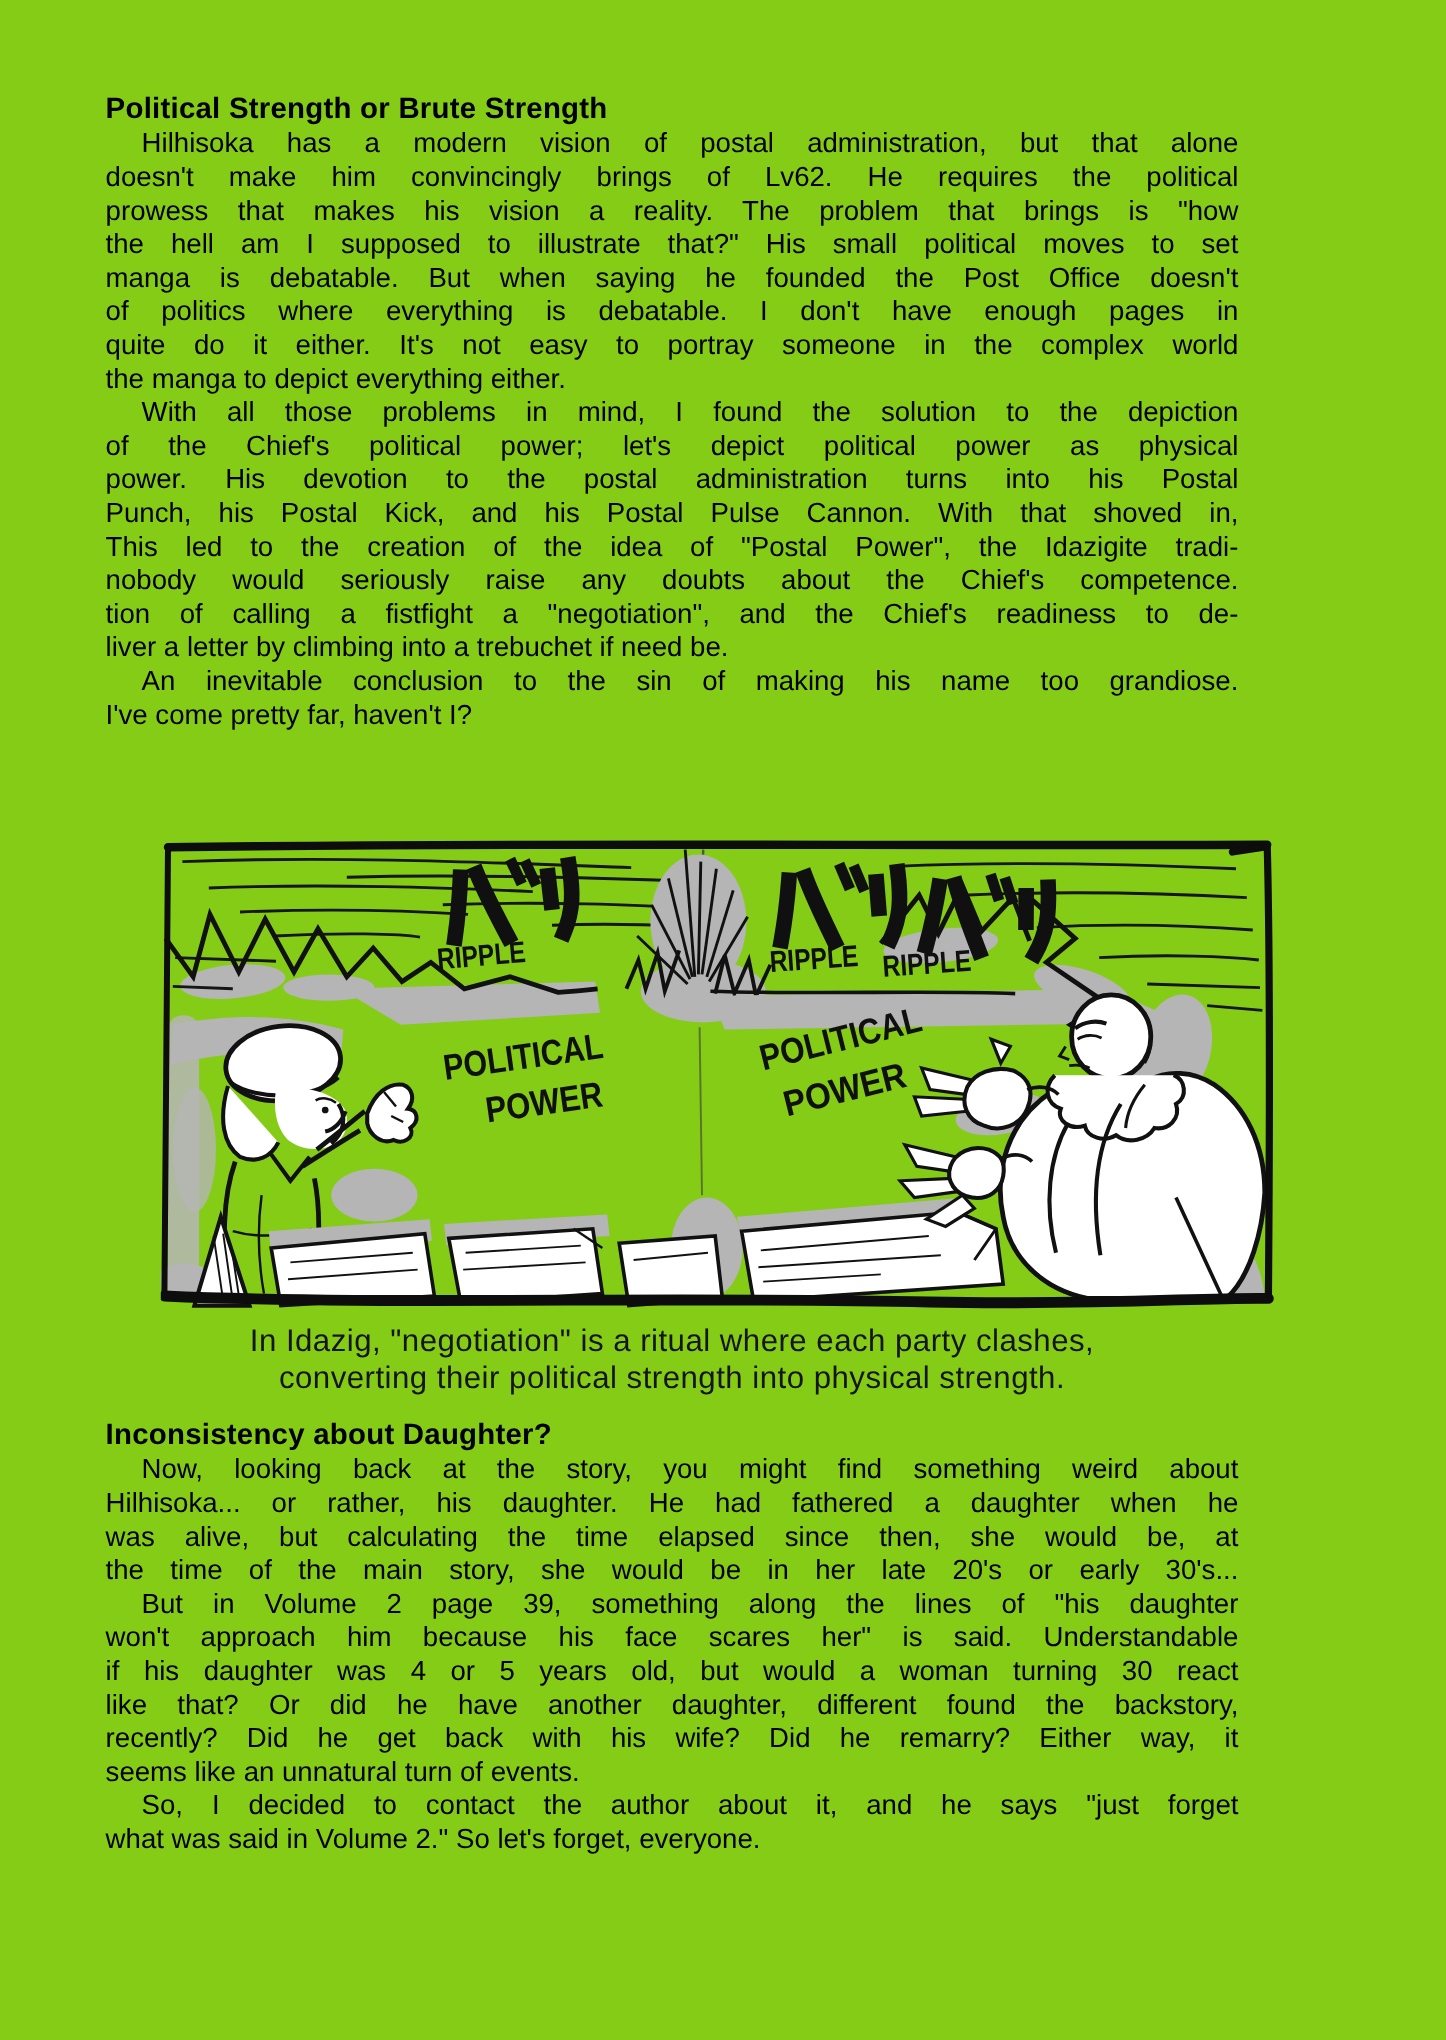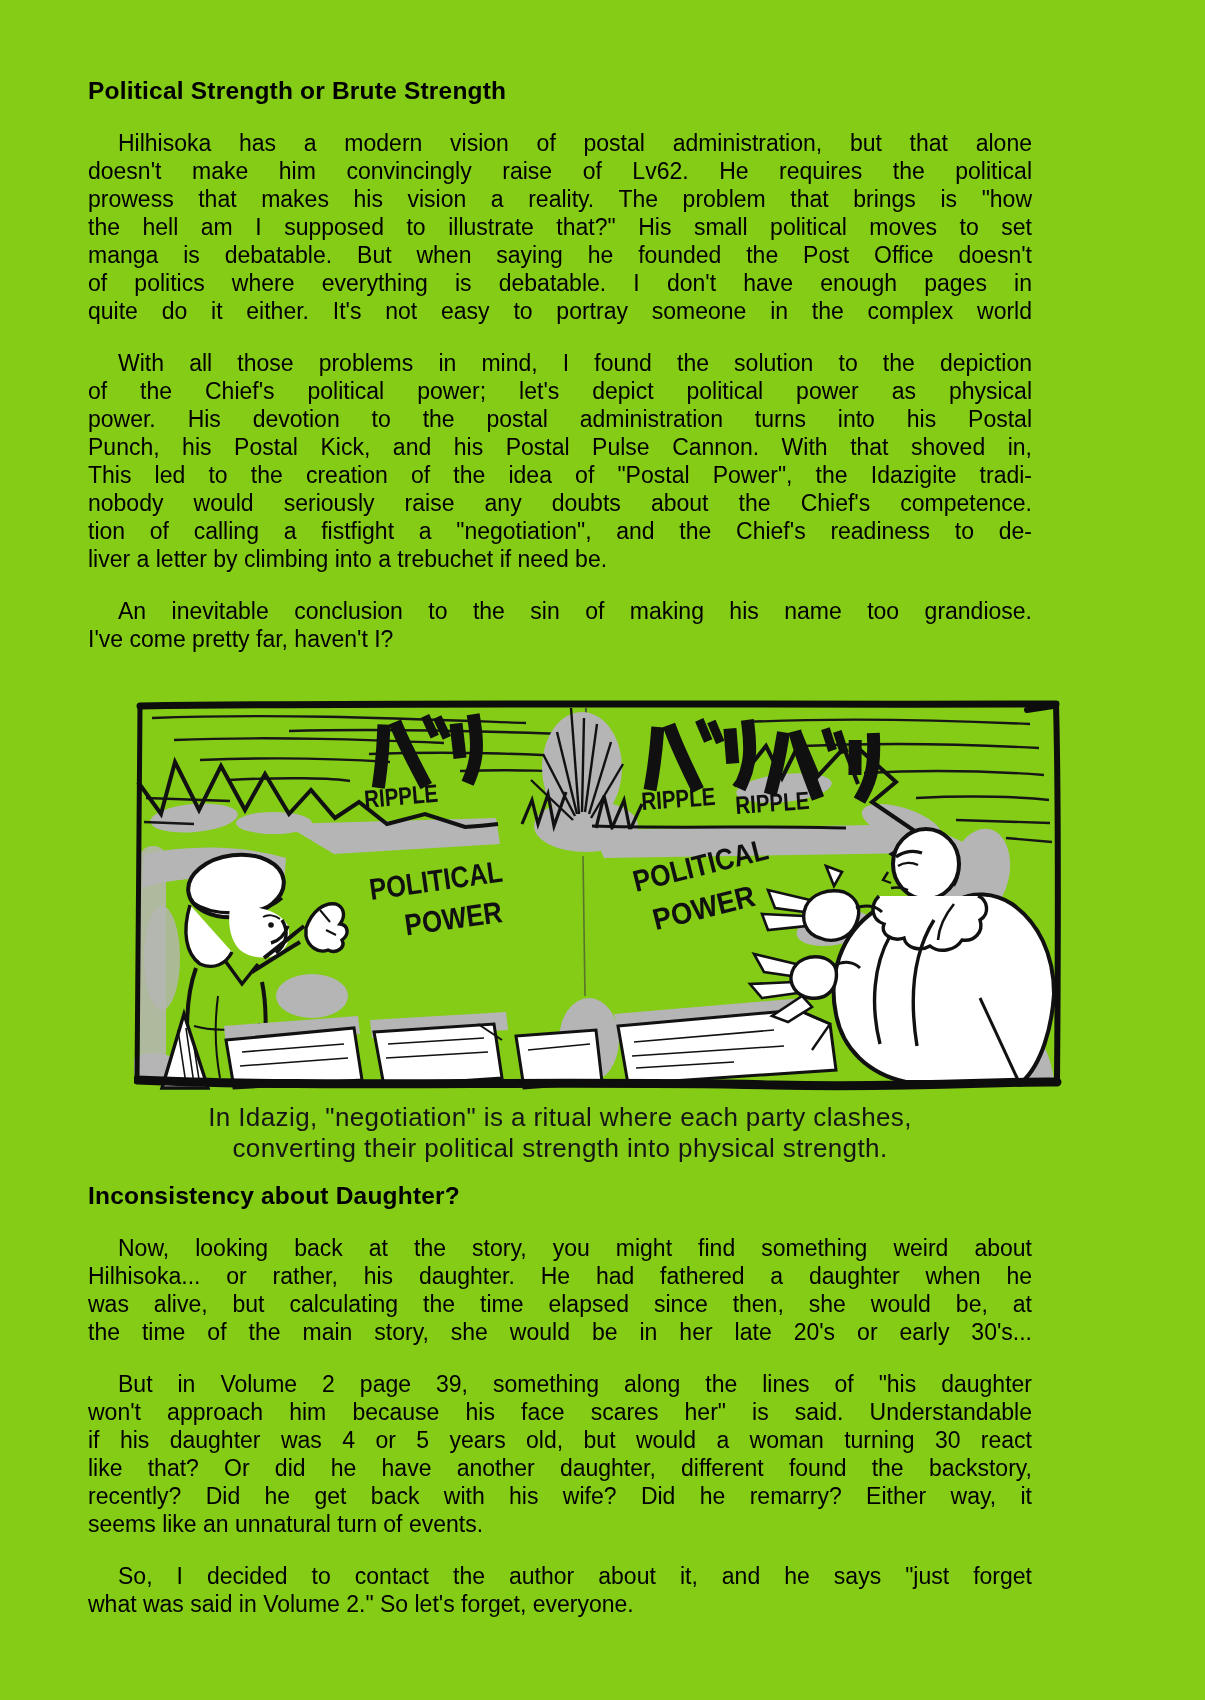--- a/index.html
+++ b/index.html
@@ -1,46 +1,47 @@
 <!DOCTYPE html>
 <html><head>
 <meta charset="utf-8">
 <style>
   html,body{margin:0;padding:0;background:#ffffff;}
   .page{position:relative;width:1205px;height:1700px;background:#84cc16;color:#000;
         font-family:"Liberation Sans",sans-serif;overflow:hidden;}
   .sec{position:absolute;left:88px;width:944px;}
   .hd{font-size:24.5px;line-height:29px;margin:0;font-weight:bold;letter-spacing:.2px;}
-  .para{font-size:23px;margin-top:24px;}
+  .para{font-size:23px;}
   .line{line-height:28px;text-align:justify;text-align-last:justify;}
   .line.first{text-indent:30px;}
   .line.last{text-align-last:left;}
   .panel-wrap{position:absolute;left:134px;top:696px;width:930px;height:396px;}
   .panel-wrap svg{display:block;width:100%;height:100%;}
   .caption{position:absolute;left:88px;top:1102px;width:944px;text-align:center;
            font-size:26px;line-height:31px;color:#151515;letter-spacing:.4px;}
   .caption .cap-line{text-align:center;}
   .sfx-label{font-family:"Liberation Sans",sans-serif;font-weight:bold;fill:#101010;}
   .power-label{font-family:"Liberation Sans",sans-serif;font-weight:bold;fill:#101010;}
 </style>
 </head>
 <body>
 
 <div class="page">
 
   <div class="sec" style="top:76px;">
     <h2 class="hd">Political Strength or Brute Strength</h2>
     <div class="para">
         <div class="line first">Hilhisoka has a modern vision of postal administration, but that alone</div>
-        <div class="line">doesn't make him convincingly raise of Lv62. He requires the political</div>
+        <div class="line">doesn't make him convincingly brings of Lv62. He requires the political</div>
         <div class="line">prowess that makes his vision a reality. The problem that brings is "how</div>
         <div class="line">the hell am I supposed to illustrate that?" His small political moves to set</div>
         <div class="line">manga is debatable. But when saying he founded the Post Office doesn't</div>
         <div class="line">of politics where everything is debatable. I don't have enough pages in</div>
         <div class="line">quite do it either. It's not easy to portray someone in the complex world</div>
+        <div class="line last">the manga to depict everything either.</div>
       </div>
     <div class="para">
         <div class="line first">With all those problems in mind, I found the solution to the depiction</div>
         <div class="line">of the Chief's political power; let's depict political power as physical</div>
         <div class="line">power. His devotion to the postal administration turns into his Postal</div>
         <div class="line">Punch, his Postal Kick, and his Postal Pulse Cannon. With that shoved in,</div>
         <div class="line">This led to the creation of the idea of "Postal Power", the Idazigite tradi-</div>
         <div class="line">nobody would seriously raise any doubts about the Chief's competence.</div>
         <div class="line">tion of calling a fistfight a "negotiation", and the Chief's readiness to de-</div>
         <div class="line last">liver a letter by climbing into a trebuchet if need be.</div>

